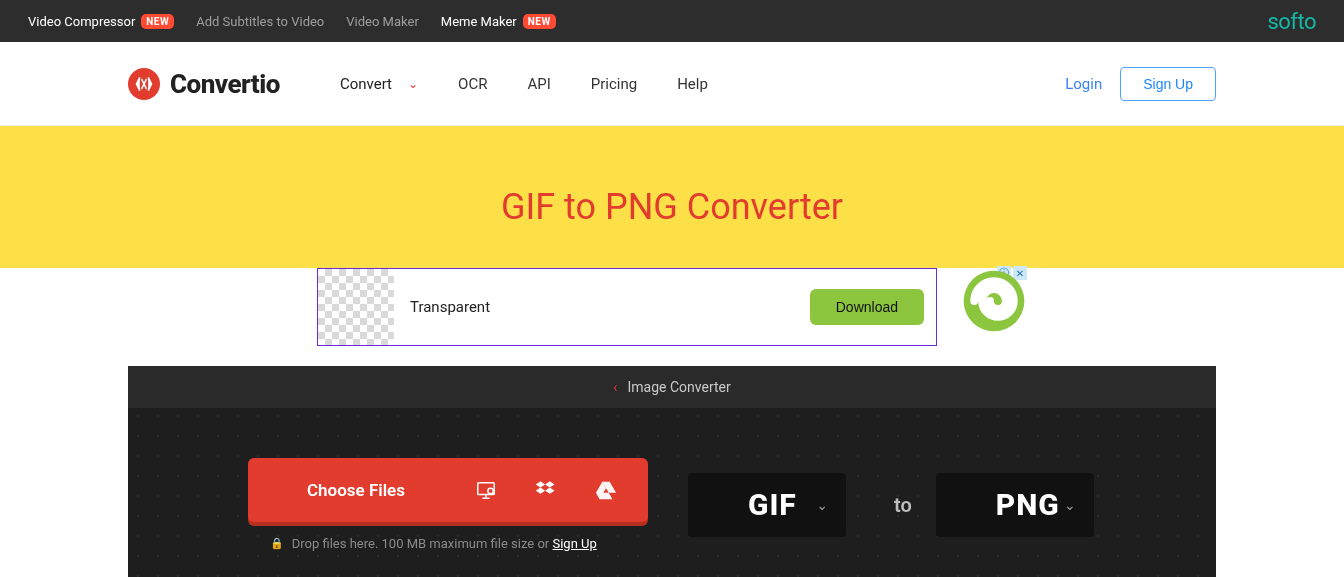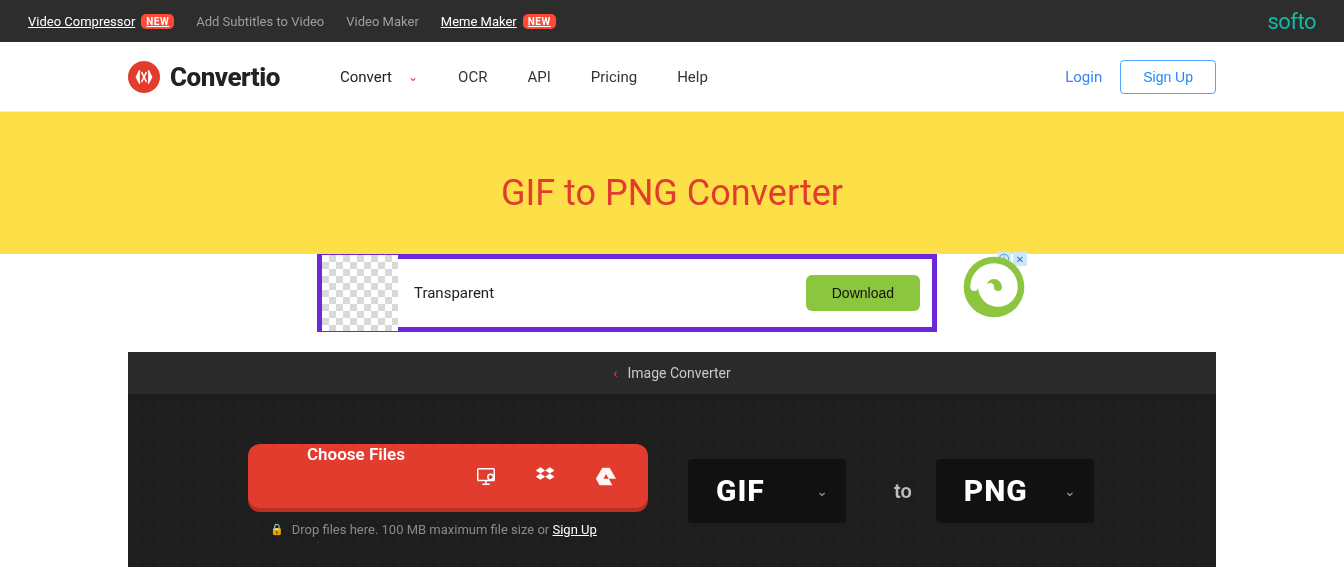--- a/index.html
+++ b/index.html
@@ -2,70 +2,70 @@
 <html><head>
 <meta charset="utf-8">
 <style>
   * { margin: 0; padding: 0; box-sizing: border-box; }
   body { font-family: -apple-system, BlinkMacSystemFont, "Segoe UI", Roboto, Helvetica, Arial, sans-serif; background: #fff; color: #333; width: 1344px; }
   
   
   .promo-bar { background: #2d2d2d; height: 42px; display: flex; align-items: center; padding: 0 28px; justify-content: space-between; }
   .promo-links { display: flex; align-items: center; gap: 22px; }
   .promo-link { color: #9e9e9e; font-size: 13px; text-decoration: none; display: flex; align-items: center; gap: 6px; cursor: pointer; }
-  .promo-link.white { color: #fff; text-decoration: underline; }
+  .promo-link.white { color: #fff; }
   .new-badge { background: #ff4b33; color: #fff; font-size: 10px; font-weight: 700; padding: 2px 5px; border-radius: 5px; letter-spacing: 0.5px; }
   .softo-logo { color: #14b8a6; font-size: 22px; font-weight: 400; letter-spacing: -0.5px; }
   
   
-  .main-nav { background: #fff; border-bottom: 1px solid #eee; height: 70px; display: flex; align-items: center; padding: 0 0 0 128px; position: relative; }
+  .main-nav { background: #fff; border-bottom: 1px solid #eee; height: 84px; display: flex; align-items: center; padding: 0 0 0 128px; position: relative; }
   .brand { display: flex; align-items: center; gap: 10px; margin-right: 60px; }
   .brand-icon { width: 32px; height: 32px; background: #e23c2f; border-radius: 50%; display: flex; align-items: center; justify-content: center; }
   .brand-text { font-size: 26px; font-weight: 800; color: #222; letter-spacing: -0.5px; }
   .nav-items { display: flex; align-items: center; gap: 40px; }
   .nav-item { font-size: 15px; color: #333; text-decoration: none; cursor: pointer; display: flex; align-items: center; gap: 16px; }
   .nav-item.accent { color: #222; }
   .chev-down { color: #e23c2f; font-size: 12px; }
   .nav-right { margin-left: auto; display: flex; align-items: center; gap: 18px; padding-right: 128px; }
   .login-link { font-size: 15px; color: #3b82f6; cursor: pointer; }
   .signup-btn { border: 1px solid #4da3ff; color: #1e87ff; background: #fff; padding: 8px 22px; border-radius: 4px; font-size: 14px; cursor: pointer; }
   
   
   .hero { text-align: center; padding: 60px 0 30px; background: #fde047; }
   .hero-title { font-size: 36px; font-weight: 400; color: #e23c2f; margin-bottom: 10px; }
   .hero-sub { font-size: 18px; color: #555; font-weight: 400; }
   
   
   .ad-wrap { display: flex; justify-content: center; align-items: flex-start; gap: 24px; padding-bottom: 20px; position: relative; }
-  .ad-card { width: 620px; height: 78px; border: 5px solid #6d28d9; display: flex; align-items: center; padding: 0 12px 0 0; background: #fff; }
+  .ad-card { width: 620px; height: 78px; border: 1px solid #6d28d9; display: flex; align-items: center; padding: 0 12px 0 0; background: #fff; }
   .ad-thumb { width: 76px; height: 76px; background-image: linear-gradient(45deg,#d9d9d9 25%,transparent 25%),linear-gradient(-45deg,#d9d9d9 25%,transparent 25%),linear-gradient(45deg,transparent 75%,#d9d9d9 75%),linear-gradient(-45deg,transparent 75%,#d9d9d9 75%); background-size: 14px 14px; background-position: 0 0,0 7px,7px -7px,-7px 0; background-color: #fff; }
   .ad-text { flex: 1; padding-left: 16px; font-size: 15px; color: #222; }
   .ad-dl { background: #8cc63f; border: none; color: #111; font-size: 14px; padding: 10px 26px; border-radius: 6px; cursor: pointer; }
   .ad-spiral { width: 66px; height: 66px; position: relative; }
   .ad-spiral svg { width: 66px; height: 66px; }
   .ad-choices { position: absolute; top: -2px; right: 0; display: flex; gap: 2px; }
   .ad-choices span { width: 14px; height: 14px; background: #cfe8f7; display: flex; align-items: center; justify-content: center; font-size: 10px; color: #1b72b8; }
   
   
   .conv-section { background: #1e1e1e; background-image: radial-gradient(circle at 10px 10px, #2a2a2a 1px, transparent 1px); background-size: 20px 20px; padding: 0; margin: 0 128px; }
   .breadcrumb-bar { background: #2a2a2a; height: 42px; display: flex; align-items: center; justify-content: center; gap: 10px; color: #c9c9c9; font-size: 14px; }
   .breadcrumb-chev { color: #e23c2f; font-size: 14px; }
   .conv-body { padding: 50px 120px 30px; display: flex; align-items: center; gap: 40px; }
   .choose-wrap { display: flex; flex-direction: column; gap: 14px; }
-  .choose-btn { background: #e23c2f; color: #fff; height: 64px; width: 400px; border-radius: 12px; display: flex; cursor: pointer; box-shadow: 0 4px 0 #b82f24; }
+  .choose-btn { background: #e23c2f; color: #fff; height: 64px; width: 400px; border-radius: 6px; display: flex; align-items: center; cursor: pointer; box-shadow: 0 4px 0 #b82f24; }
   .choose-label { flex: 1; text-align: center; font-size: 17px; font-weight: 600; }
   .choose-icons { display: flex; align-items: center; gap: 36px; padding: 0 30px 0 10px; }
   .choose-ico { width: 24px; height: 24px; display: flex; align-items: center; justify-content: center; }
   .drop-hint { color: #8a8a8a; font-size: 13px; display: flex; align-items: center; gap: 8px; padding-left: 22px; }
   .drop-hint a { color: #fff; text-decoration: underline; cursor: pointer; }
   .lock-ico { font-size: 11px; }
   
   .format-row { display: flex; align-items: center; gap: 24px; }
   .format-pill { background: #111; color: #fff; height: 64px; width: 158px; border-radius: 4px; display: flex; align-items: center; justify-content: space-between; padding: 0 18px 0 28px; cursor: pointer; }
-  .format-txt { font-size: 30px; font-weight: 800; letter-spacing: 1px; }
+  .format-txt { font-size: 30px; font-weight: 800; letter-spacing: 1px; margin-left: 32px; }
   .format-chev { color: #999; font-size: 14px; }
   .to-txt { color: #bdbdbd; font-size: 20px; font-weight: 600; margin-left: 24px; }
 </style>
 </head>
 <body>
 
 <div class="promo-bar">
   <div class="promo-links">
     <a class="promo-link white">
       <span>Video Compressor</span>

